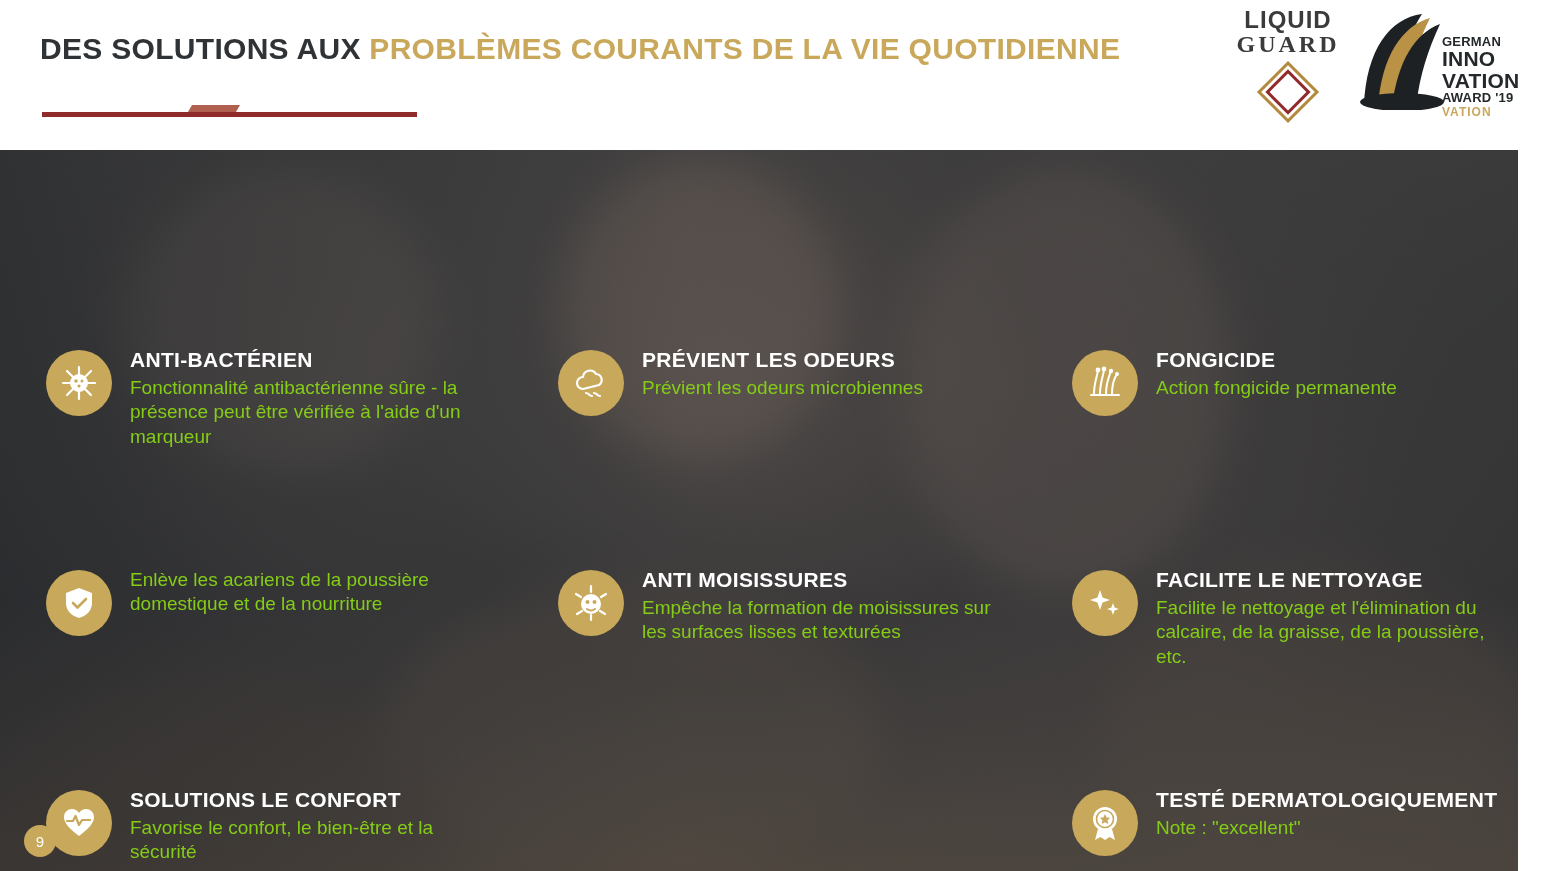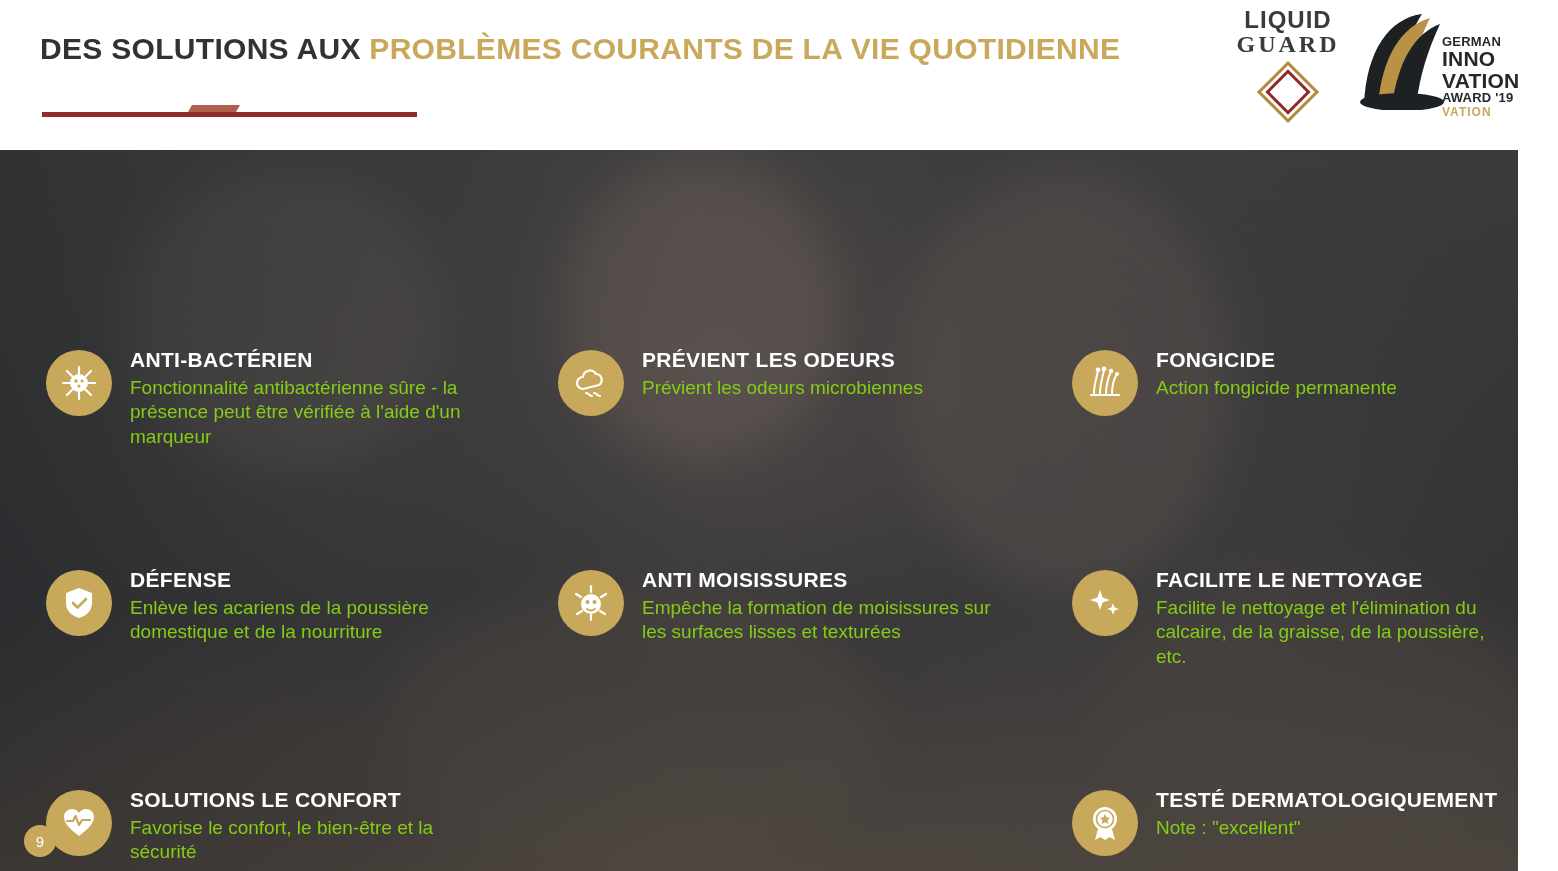--- a/index.html
+++ b/index.html
@@ -330,21 +330,20 @@
       </div>
 
       <div class="feature col1 row2">
         <div class="f-icon">
           <svg width="38" height="38" viewBox="0 0 38 38">
             <path d="M19 4 L32 9 V19 C32 27 26 32 19 34 C12 32 6 27 6 19 V9 Z" fill="#ffffff"></path>
             <path d="M13 19 l4.5 4.5 L26 15" fill="none" stroke="#c8a85a" stroke-width="2.6" stroke-linecap="round" stroke-linejoin="round"></path>
           </svg>
         </div>
         <div class="f-body w-narrow">
-          <p class="f-title">DÉFENSE</p>
           <p class="f-desc">Enlève les acariens de la poussière domestique et de la nourriture</p>
         </div>
       </div>
 
       <div class="feature col2 row2">
         <div class="f-icon">
           <svg width="38" height="38" viewBox="0 0 38 38">
             <g stroke="#ffffff" stroke-width="2.2" stroke-linecap="round">
               <line x1="19" y1="2" x2="19" y2="8"></line>
               <line x1="4" y1="10" x2="9" y2="13"></line>

